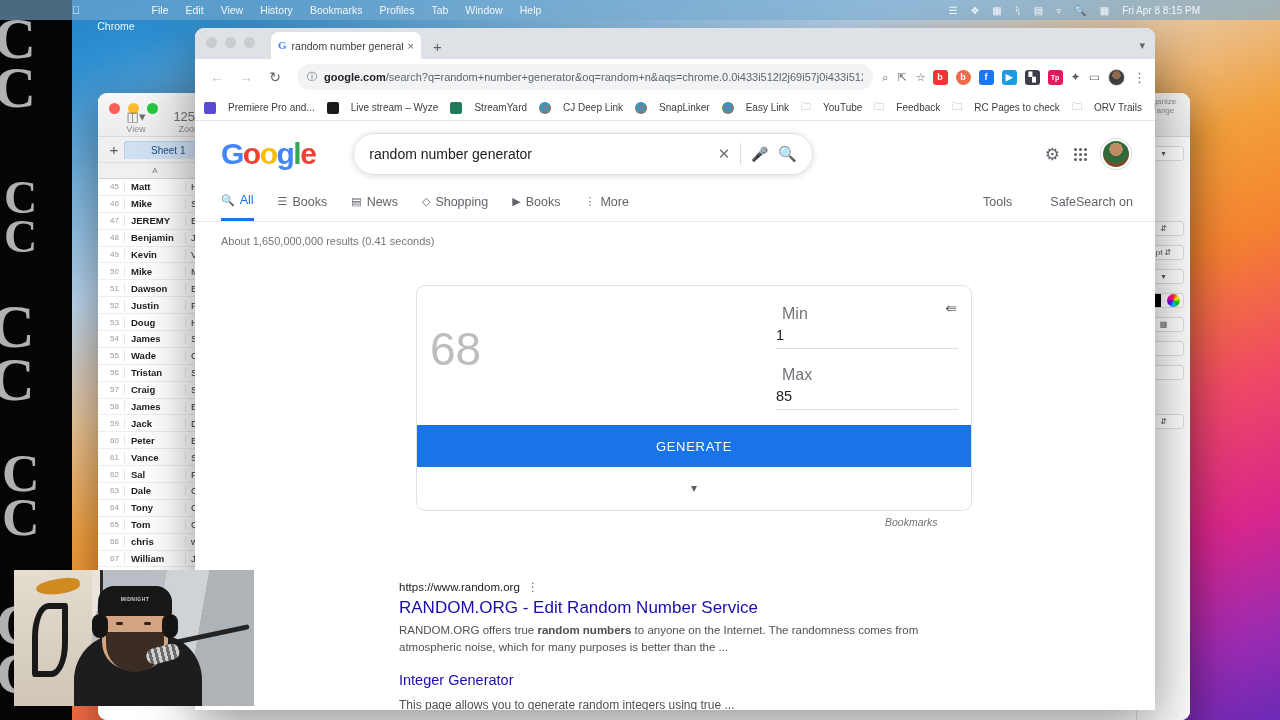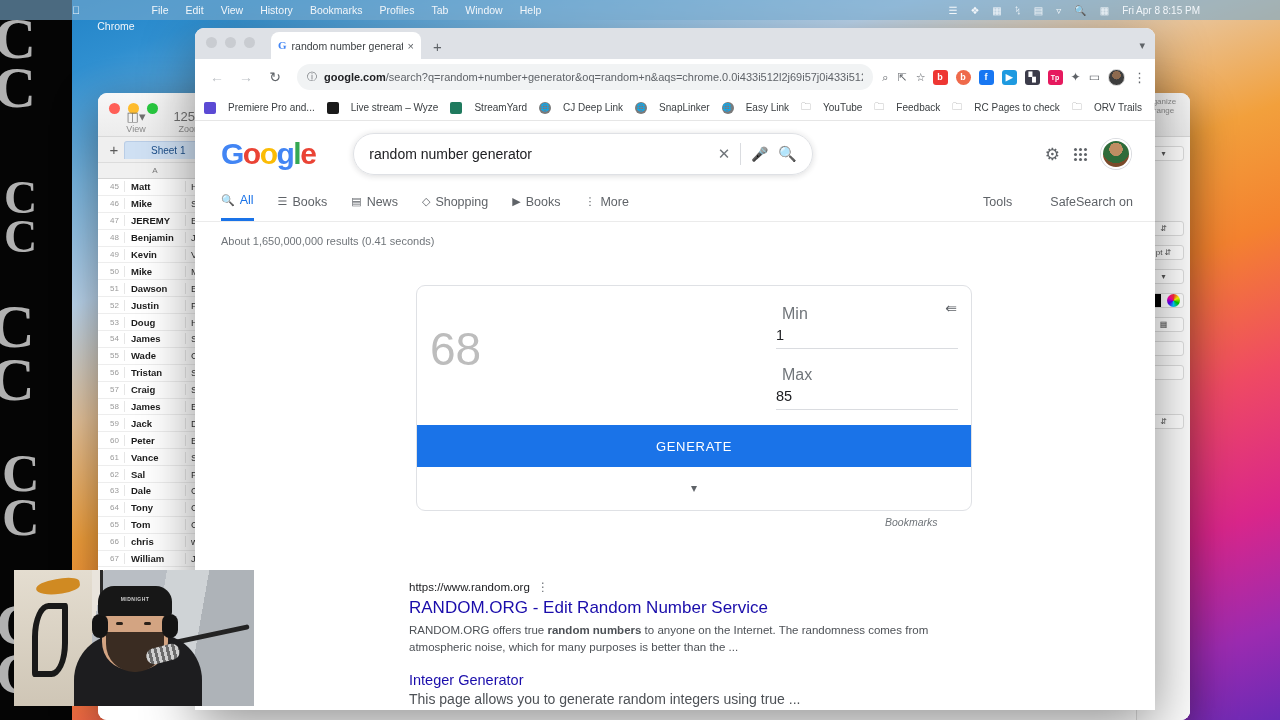--- a/index.html
+++ b/index.html
@@ -164,27 +164,27 @@
   .fld + .fld { margin-top: 17px; }
   .gen-btn { position: absolute; left: 0; right: 0; top: 139px; height: 42px; background: #1a73e8;
       color: #fff; font-size: 13px; letter-spacing: .7px; display: flex; align-items: center;
       justify-content: center; }
   .chev-down { position: absolute; left: 0; right: 0; top: 195px; text-align: center;
       font-size: 12px; color: #5f6368; }
   .feedback { position: absolute; left: 690px; top: 395px; font-size: 10.5px; color: #70757a;
       font-style: italic; }
 
   
-  .result { position: absolute; left: 214px; }
+  .result { position: absolute; left: 204px; }
   .res-url { font-size: 11.5px; color: #202124; display: flex; align-items: center; gap: 7px; }
   .res-title { font-size: 17px; color: #1a0dab; margin-top: 4px; }
   .res-snip { font-size: 11.5px; color: #4d5156; line-height: 17px; margin-top: 4px; width: 545px; }
   .res-snip b { color: #4d5156; }
   .sub-title { font-size: 14.5px; color: #1a0dab; }
-  .sub-snip { font-size: 14px; color: #4d5156; margin-top: 3px; }
+  .sub-snip { font-size: 12px; color: #4d5156; margin-top: 10px; }
 
   
   .menubar { position: absolute; left: 0; top: 0; width: 1280px; height: 20px;
       background: rgba(120,170,205,.62); display: flex; align-items: center;
       padding-left: 72px; gap: 17px; font-size: 10.5px; color: #f2f6fa; }
   .menubar .apple { font-size: 11px; }
   .menubar .bold { font-weight: normal; margin-top: 32px; }
   .mb-right { margin-left: auto; display: flex; align-items: center; gap: 13px;
       padding-right: 80px; font-size: 10px; }
 

